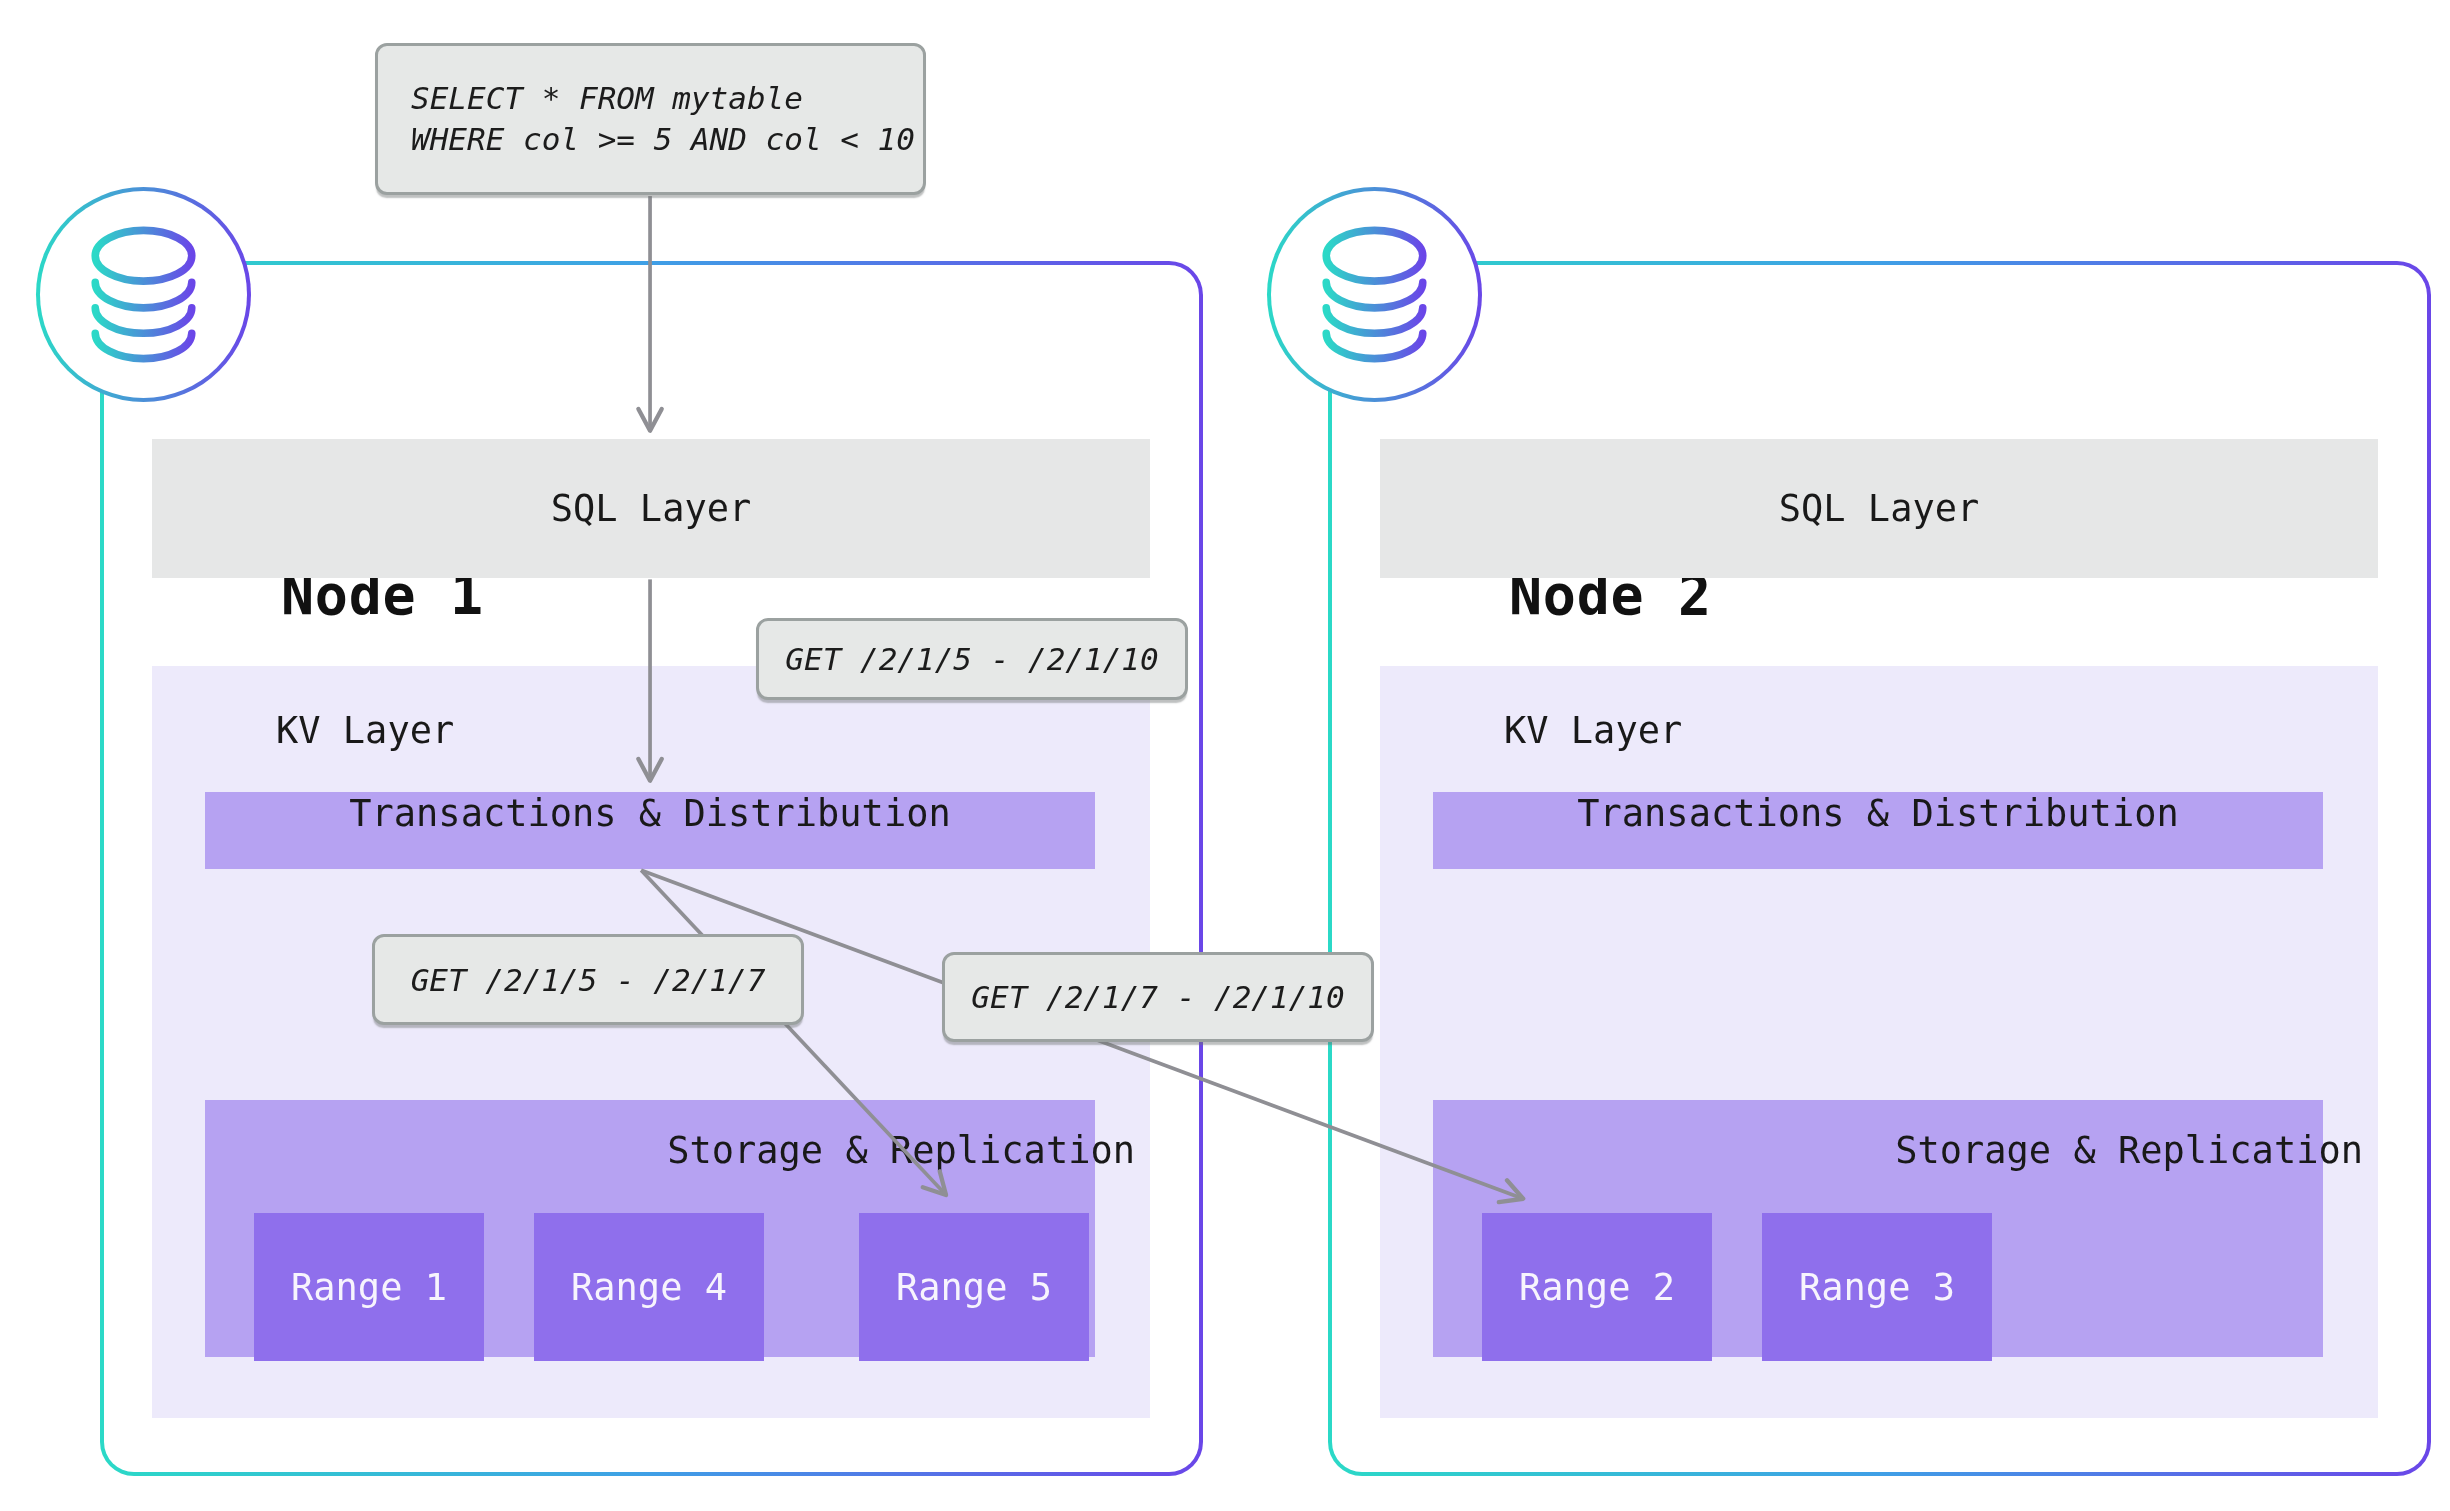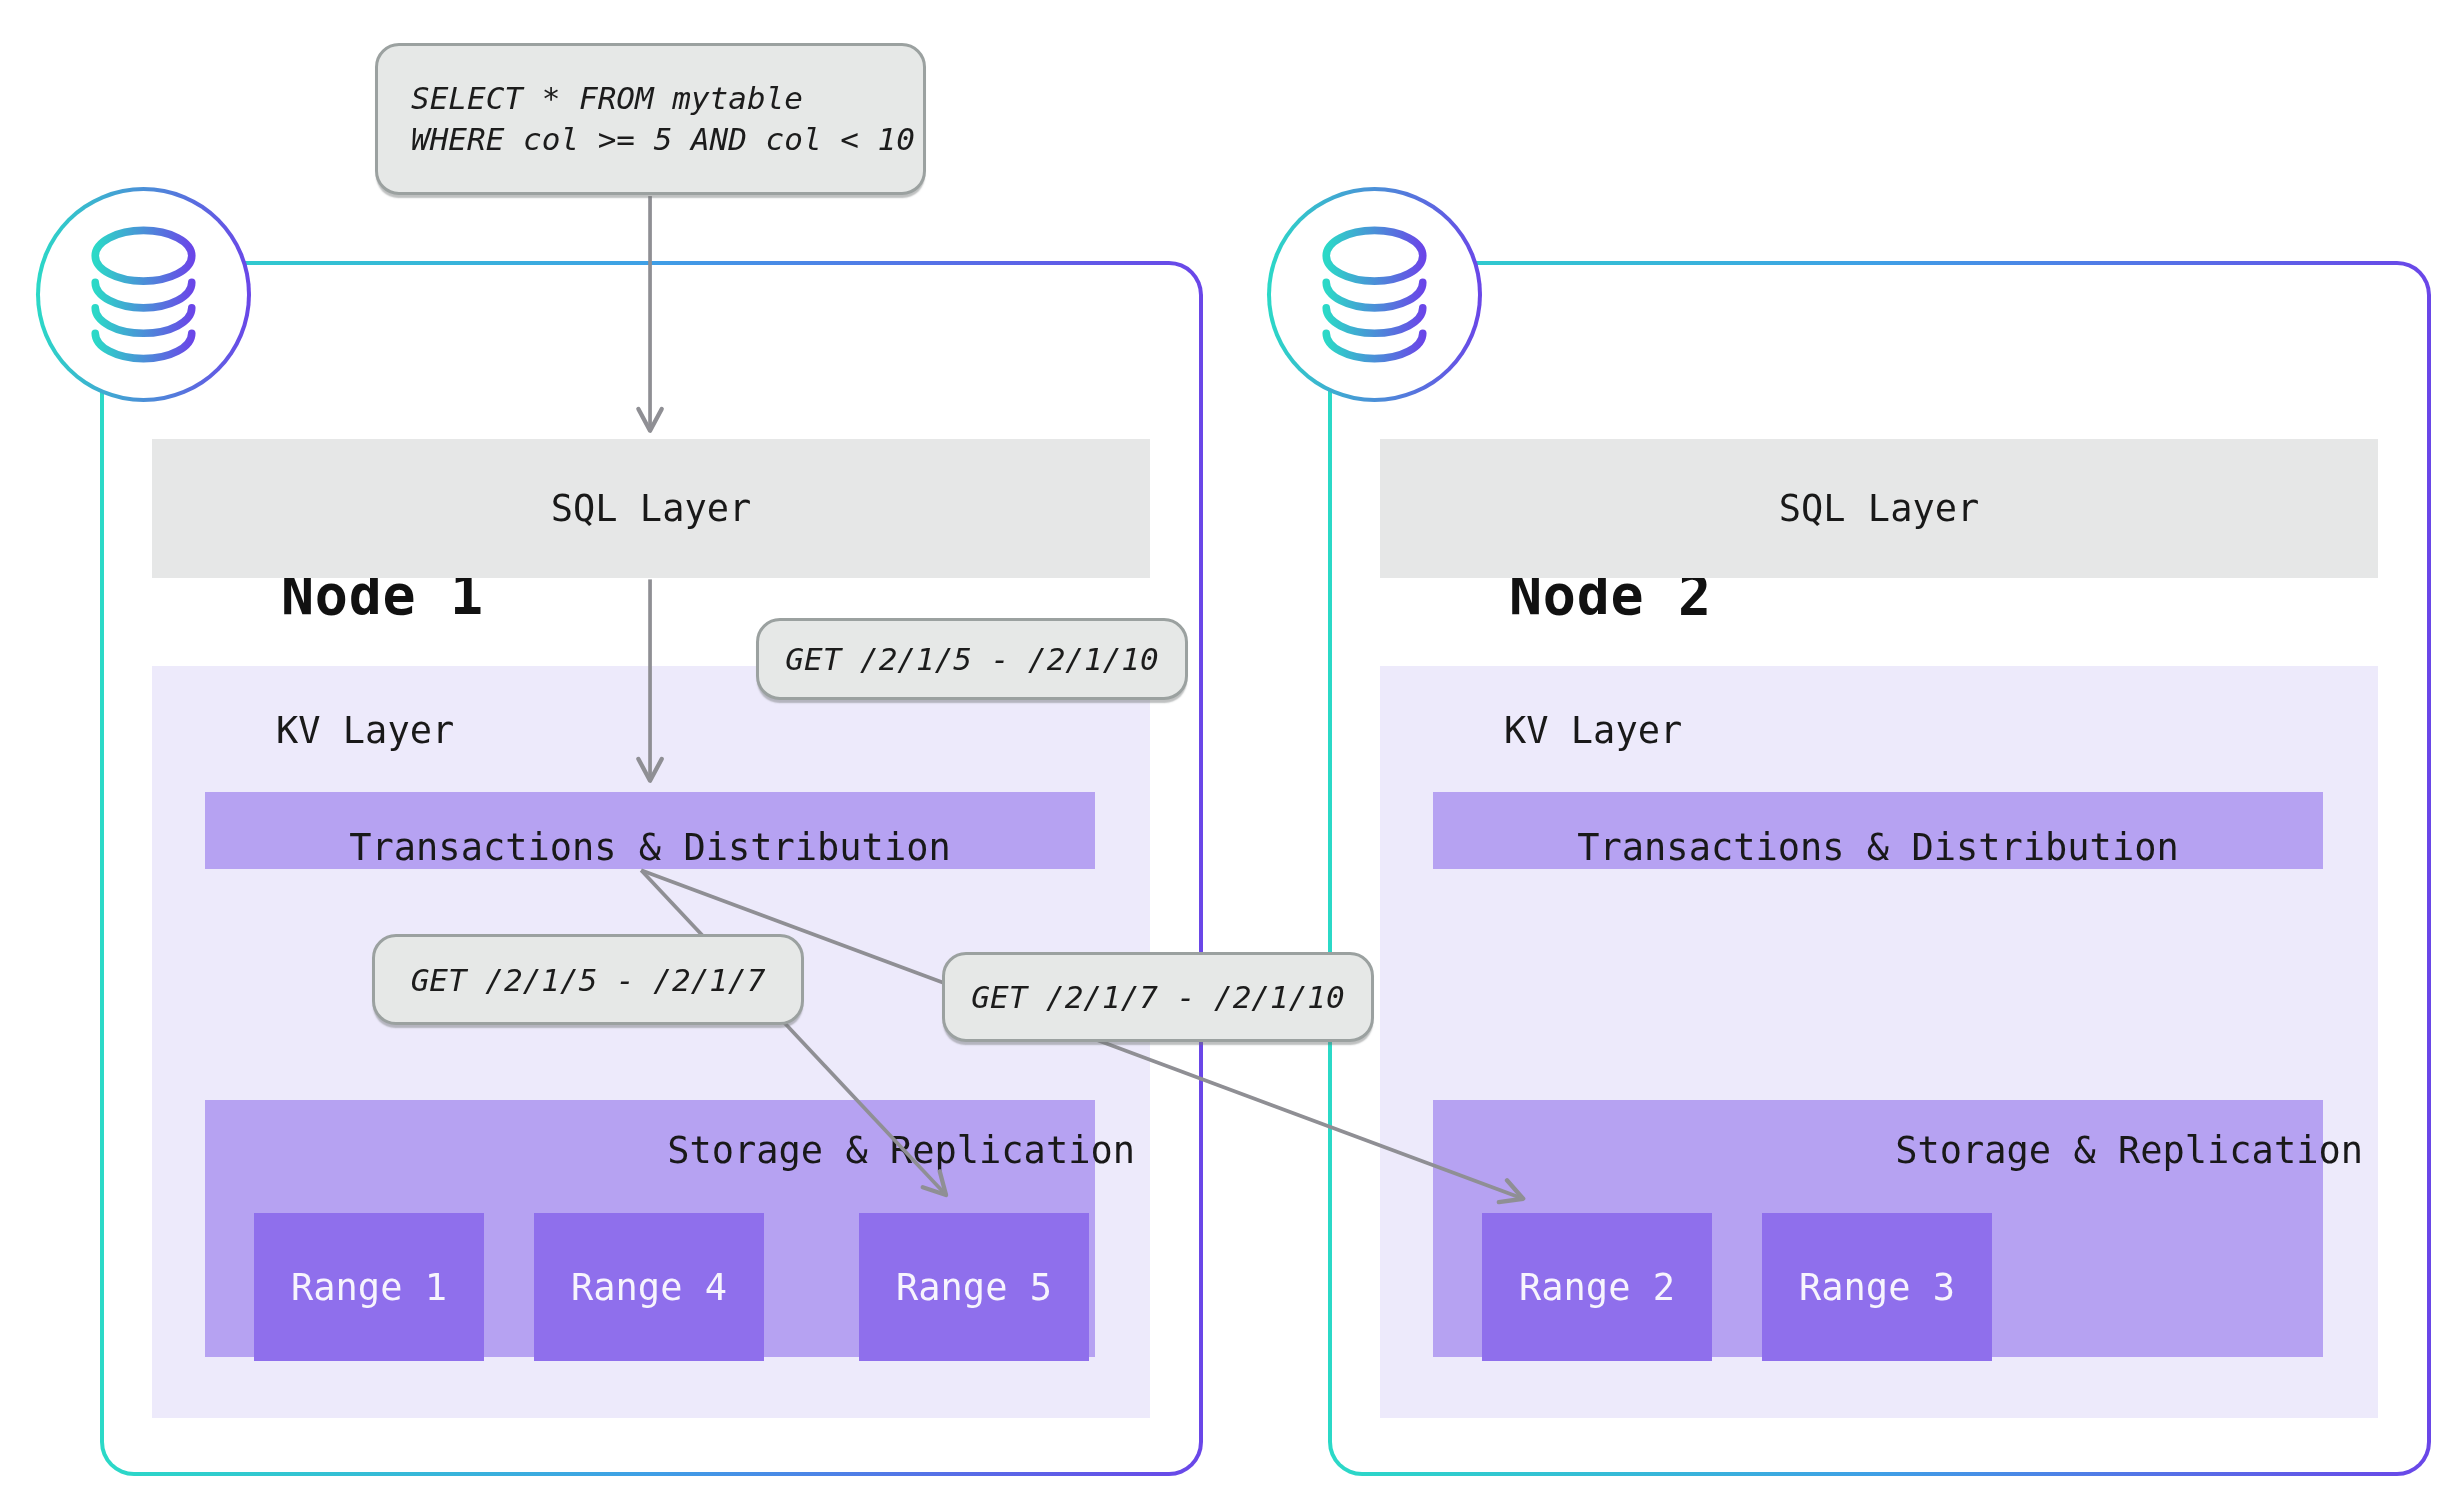--- a/index.html
+++ b/index.html
@@ -13,37 +13,37 @@
   .node-2{left:1328px;}
 
   .node-title{position:absolute;left:181px;top:311px;font-size:55px;font-weight:bold;
     line-height:47px;letter-spacing:0.7px;color:#111;}
 
   .sql-layer{position:absolute;left:52px;top:178px;width:998px;height:139px;background:#e6e7e7;
     display:flex;align-items:center;justify-content:center;font-size:37px;}
   .kv-layer{position:absolute;left:52px;top:405px;width:998px;height:752px;background:#edeafb;}
   .kv-label{position:absolute;left:124px;top:46px;font-size:37px;line-height:37px;}
   .trans-bar{position:absolute;left:105px;top:531px;width:890px;height:77px;background:#b6a2f2;
-    display:flex;align-items:flex-end;justify-content:center;font-size:37px;}
+    display:flex;align-items:flex-start;justify-content:center;font-size:37px;}
   .storage{position:absolute;left:105px;top:839px;width:890px;height:257px;background:#b6a2f2;}
   .storage-title{position:absolute;left:0;top:30px;width:100%;text-align:right;font-size:37px;line-height:41px;padding-left:40px;}
   .range{position:absolute;top:113px;width:230px;height:148px;background:#8f6fec;color:#f7f4fd;
     display:flex;align-items:center;justify-content:center;font-size:37px;}
   .range-0{left:49px;} .range-1{left:329px;} .range-2{left:610px;margin-left:44px;}
 
   
   .node-circle{position:absolute;top:187px;width:215px;height:215px;border-radius:50%;
     background:linear-gradient(90deg,#2bd9c7,#6a46e8);z-index:4;}
   .node-circle .inner{position:absolute;inset:3.7px;border-radius:50%;background:#ffffff;
     display:flex;align-items:center;justify-content:center;}
   .circle-1{left:36px;}
   .circle-2{left:1267px;}
 
   
-  .chip{position:absolute;background:#e6e8e7;border:3px solid #9ba1a0;border-radius:24px;
+  .chip{position:absolute;background:#e6e8e7;border:3px solid #9ba1a0;border-radius:12px;
     box-shadow:0 3.7px 1.5px -1.5px rgba(110,116,115,.45);
     display:flex;align-items:center;justify-content:center;
     font-size:31px;font-style:italic;color:#1c1c1c;z-index:5;}
   .query-chip{left:375px;top:43px;width:551px;height:152px;
     flex-direction:column;align-items:flex-start;justify-content:center;padding-left:33px;
     box-sizing:border-box;line-height:41px;}
   .get-chip-1{left:756px;top:618px;width:426px;height:76px;}
   .get-chip-2{left:372px;top:934px;width:426px;height:85px;}
   .get-chip-3{left:942px;top:952px;width:426px;height:84px;}
 

